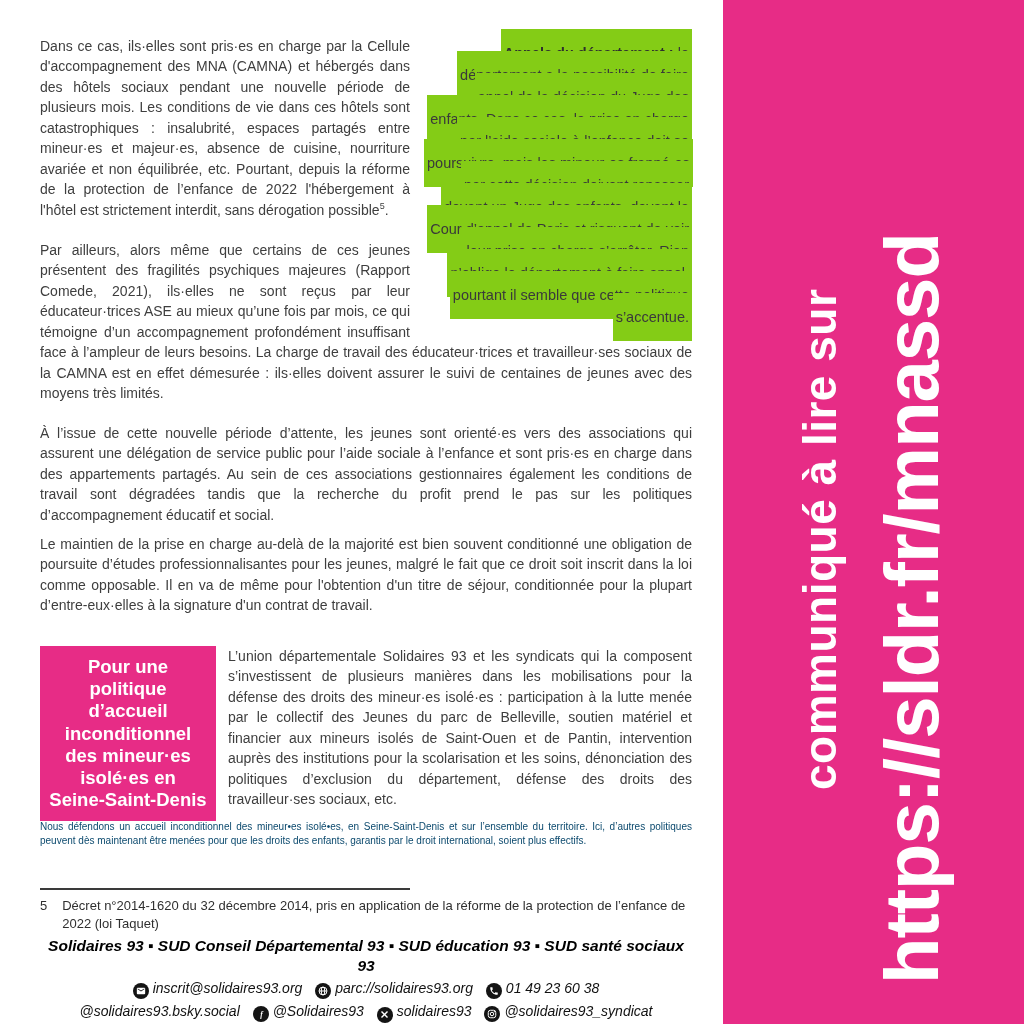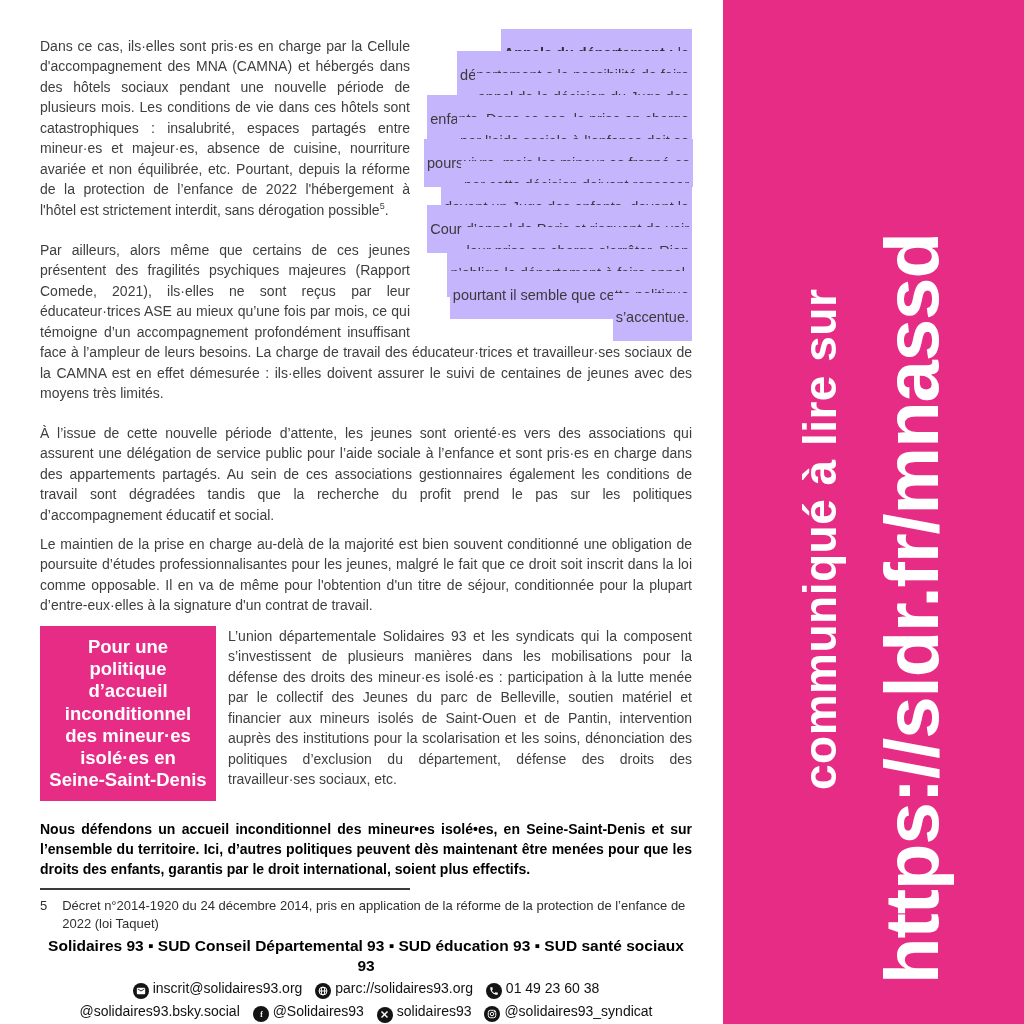--- a/index.html
+++ b/index.html
@@ -12,42 +12,42 @@
   .main{position:absolute;left:40px;top:36px;width:652px;color:#3e3e3e;
         font-size:14px;line-height:1.46;}
   .main .blk{position:absolute;left:0;right:0;}
   p{margin:0;}
   .just{text-align:justify;}
   .gap{margin-top:20px;}
 
   
   .callout{float:right;width:268px;margin:6px 0 10px 14px;text-align:right;
            font-size:14.5px;line-height:1.52;color:#3a3a3a;}
-  .hl{background:#c4b5fd;padding:16px 3px;-webkit-box-decoration-break:clone;
+  .hl{background:#84cc16;padding:16px 3px;-webkit-box-decoration-break:clone;
       box-decoration-break:clone;}
   .hl b{font-weight:bold;color:#2f2f2f;}
 
   sup{font-size:9px;line-height:0;}
 
   
   .pink-section{display:flex;gap:12px;align-items:flex-start;}
   .pink-box{background:var(--pink);color:#fff;font-weight:bold;text-align:center;
             white-space:pre-line;width:176px;box-sizing:border-box;
             padding:10px 6px;font-size:18.5px;line-height:1.2;}
   .pink-section p{flex:1;}
 
-  .bold-para{font-weight:bold;color:#000000;font-size:14px;line-height:1.42;}
+  .bold-para{font-weight:normal;color:#0c4a6e;font-size:10px;line-height:1.42;}
 
   
   .footnote .rule{width:370px;border-top:2px solid #3a3a3a;margin-bottom:7px;}
   .fn-row{display:flex;gap:15px;font-size:13px;line-height:1.4;color:#2f2f2f;}
   .fn-row .fn-num{flex:0 0 auto;}
 
   
-  .footer{text-align:center;color:#111;}
+  .footer{text-align:center;color:#111;font-style:italic;}
   .footer .orgs{font-weight:bold;font-size:15.5px;line-height:1.3;color:#000;}
   .footer .frow{font-size:14px;line-height:1.45;margin-top:2px;}
   .cicon{display:inline-flex;width:16px;height:16px;border-radius:50%;
          background:#141414;align-items:center;justify-content:center;
          vertical-align:-3px;margin:0 4px 0 9px;}
   .cicon:first-child{margin-left:0;}
   .cicon svg{display:block;}
 
   
   .sidebar{position:absolute;left:723px;top:0;width:301px;height:1024px;
@@ -72,38 +72,38 @@
         <span class="hl"><b>Appels du département :  </b><span>le département a la possibilité de faire appel de la décision du Juge des enfants. Dans ce cas, la prise en charge par l’aide sociale à l’enfance doit se poursuivre, mais les mineur·es frappé·es par cette décision doivent repasser devant un Juge des enfants, devant la Cour d’appel de Paris et risquent de voir leur prise en charge s’arrêter. Rien n’oblige le département à faire appel, pourtant il semble que cette politique s’accentue.</span></span>
       </aside>
       <p class="just"><span>Dans ce cas, ils·elles sont pris·es en charge par la Cellule d'accompagnement des MNA (CAMNA) et hébergés dans des hôtels sociaux pendant une nouvelle période de plusieurs mois. Les conditions de vie dans ces hôtels sont catastrophiques : insalubrité, espaces partagés entre mineur·es et majeur·es, absence de cuisine, nourriture avariée et non équilibrée, etc. Pourtant, depuis la réforme de la protection de l’enfance de 2022 l'hébergement à l'hôtel est strictement interdit, sans dérogation possible</span><sup>5</sup><span>.</span></p>
       <p class="just gap">Par ailleurs, alors même que certains de ces jeunes présentent des fragilités psychiques majeures (Rapport Comede, 2021), ils·elles ne sont reçus par leur éducateur·trices ASE au mieux qu’une fois par mois, ce qui témoigne d’un accompagnement profondément insuffisant face à l’ampleur de leurs besoins. La charge de travail des éducateur·trices et travailleur·ses sociaux de la CAMNA est en effet démesurée : ils·elles doivent assurer le suivi de centaines de jeunes avec des moyens très limités.</p>
     </section>
 
     <p class="blk just" style="top:387px;">À l’issue de cette nouvelle période d’attente, les jeunes sont orienté·es vers des associations qui assurent une délégation de service public pour l’aide sociale à l’enfance et sont pris·es en charge dans des appartements partagés. Au sein de ces associations gestionnaires également les conditions de travail sont dégradées tandis que la recherche du profit prend le pas sur les politiques d’accompagnement éducatif et social.</p>
 
     <p class="blk just" style="top:498px;">Le maintien de la prise en charge au-delà de la majorité est bien souvent conditionné une obligation de poursuite d’études professionnalisantes pour les jeunes, malgré le fait que ce droit soit inscrit dans la loi comme opposable. Il en va de même pour l'obtention d'un titre de séjour, conditionnée pour la plupart d’entre-eux·elles à la signature d'un contrat de travail.</p>
 
-    <section class="blk pink-section" style="top:590px;">
+    <section class="blk pink-section" style="top:610px;">
       <div class="pink-box">Pour une
 politique
 d’accueil
 inconditionnel
 des mineur·es
 isolé·es en
 Seine-Saint-Denis</div>
       <p class="just">L’union départementale Solidaires 93 et les syndicats qui la composent s’investissent de plusieurs manières dans les mobilisations pour la défense des droits des mineur·es isolé·es : participation à la lutte menée par le collectif des Jeunes du parc de Belleville, soutien matériel et financier aux mineurs isolés de Saint-Ouen et de Pantin, intervention auprès des institutions pour la scolarisation et les soins, dénonciation des politiques d’exclusion du département, défense des droits des travailleur·ses sociaux, etc.</p>
     </section>
 
     <p class="blk just bold-para" style="top:784px;">Nous défendons un accueil inconditionnel des mineur•es isolé•es, en Seine-Saint-Denis et sur l’ensemble du territoire. Ici, d’autres politiques peuvent dès maintenant être menées pour que les droits des enfants, garantis par le droit international, soient plus effectifs.</p>
 
     <div class="blk footnote" style="top:852px;">
       <div class="rule"></div>
       <div class="fn-row">
         <span class="fn-num">5</span>
-        <span>Décret n°2014-1920 du 24 décembre 2014, pris en application de la réforme de la protection de l’enfance de 2022 (loi Taquet)</span>
+        <span>Décret n°2014-1620 du 32 décembre 2014, pris en application de la réforme de la protection de l’enfance de 2022 (loi Taquet)</span>
       </div>
     </div>
 
     <div class="blk footer" style="top:900px;">
       <div class="orgs">Solidaires 93 ▪ SUD Conseil Départemental 93 ▪ SUD éducation 93 ▪ SUD santé sociaux 93</div>
       <div class="frow">
         <span class="cicon">
             <svg width="10" height="10" viewBox="0 0 24 24" fill="#fff">
               <path d="M20 4H4c-1.1 0-2 .9-2 2v12c0 1.1.9 2 2 2h16c1.1 0 2-.9 2-2V6c0-1.1-.9-2-2-2zm0 4-8 5-8-5V6l8 5 8-5v2z"></path>
             </svg>

